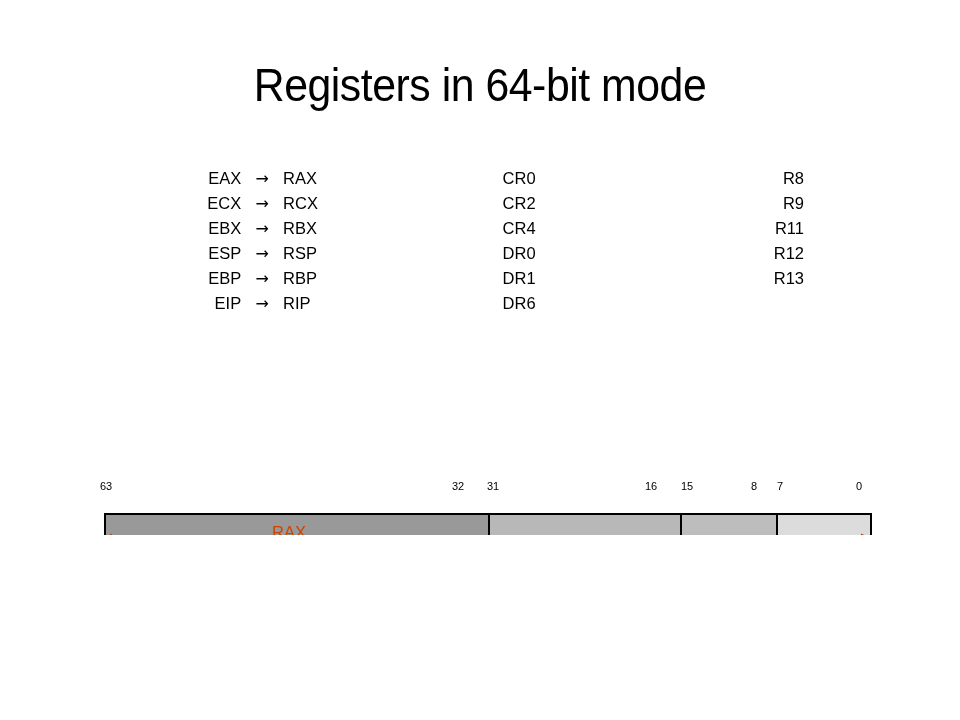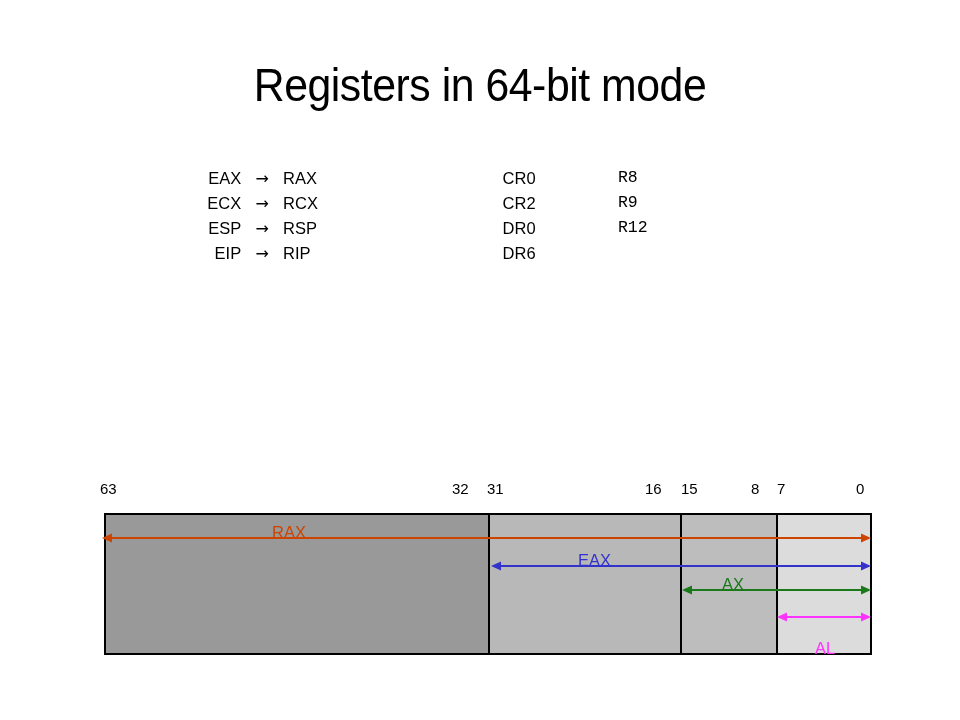--- a/index.html
+++ b/index.html
@@ -6,21 +6,21 @@
     margin: 0;
     padding: 0;
     background: #ffffff;
   }
   body {
     font-family: "Liberation Sans", sans-serif;
   }
   #slide {
     position: relative;
     width: 960px;
-    height: 720px;
+    height: 535px;
     background: #ffffff;
     overflow: hidden;
   }
 
   
   #title {
     position: absolute;
     left: 0;
     top: 58px;
     width: 960px;
@@ -49,31 +49,31 @@
   #reg-table td {
     padding: 0;
     height: 25px;
     vertical-align: middle;
     white-space: nowrap;
   }
   td.c-old   { width: 118px; text-align: right; padding-right: 0; }
   td.c-arrow { width: 36px;  text-align: center; }
   td.c-new   { width: 118px; text-align: left;  padding-left: 6px; }
   td.c-ctrl  { width: 170px; text-align: center;  padding-left: 42px; }
-  td.c-ext   { width: 160px; text-align: left;  padding-left: 48px; font-family: Liberation Mono, monospace; }
+  td.c-ext   { width: 160px; text-align: right;  padding-left: 48px; }
   .arrow-glyph {
     font-family: "DejaVu Sans", sans-serif;
     font-size: 16px;
   }
 
   
   .bitlabel {
     position: absolute;
     top: 480px;
-    font-size: 15px;
+    font-size: 11px;
     color: #000000;
     white-space: nowrap;
   }
 
   
   #regbox {
     position: absolute;
     left: 104px;
     top: 513px;
     width: 768px;
@@ -125,25 +125,39 @@
         <td class="c-ext">R8</td>
       </tr>
       <tr>
         <td class="c-old">ECX</td>
         <td class="c-arrow"><span class="arrow-glyph">→</span></td>
         <td class="c-new">RCX</td>
         <td class="c-ctrl">CR2</td>
         <td class="c-ext">R9</td>
       </tr>
       <tr>
+        <td class="c-old">EBX</td>
+        <td class="c-arrow"><span class="arrow-glyph">→</span></td>
+        <td class="c-new">RBX</td>
+        <td class="c-ctrl">CR4</td>
+        <td class="c-ext">R11</td>
+      </tr>
+      <tr>
         <td class="c-old">ESP</td>
         <td class="c-arrow"><span class="arrow-glyph">→</span></td>
         <td class="c-new">RSP</td>
         <td class="c-ctrl">DR0</td>
         <td class="c-ext">R12</td>
+      </tr>
+      <tr>
+        <td class="c-old">EBP</td>
+        <td class="c-arrow"><span class="arrow-glyph">→</span></td>
+        <td class="c-new">RBP</td>
+        <td class="c-ctrl">DR1</td>
+        <td class="c-ext">R13</td>
       </tr>
       <tr>
         <td class="c-old">EIP</td>
         <td class="c-arrow"><span class="arrow-glyph">→</span></td>
         <td class="c-new">RIP</td>
         <td class="c-ctrl">DR6</td>
         <td class="c-ext"></td>
       </tr>
     </tbody>
   </table>

